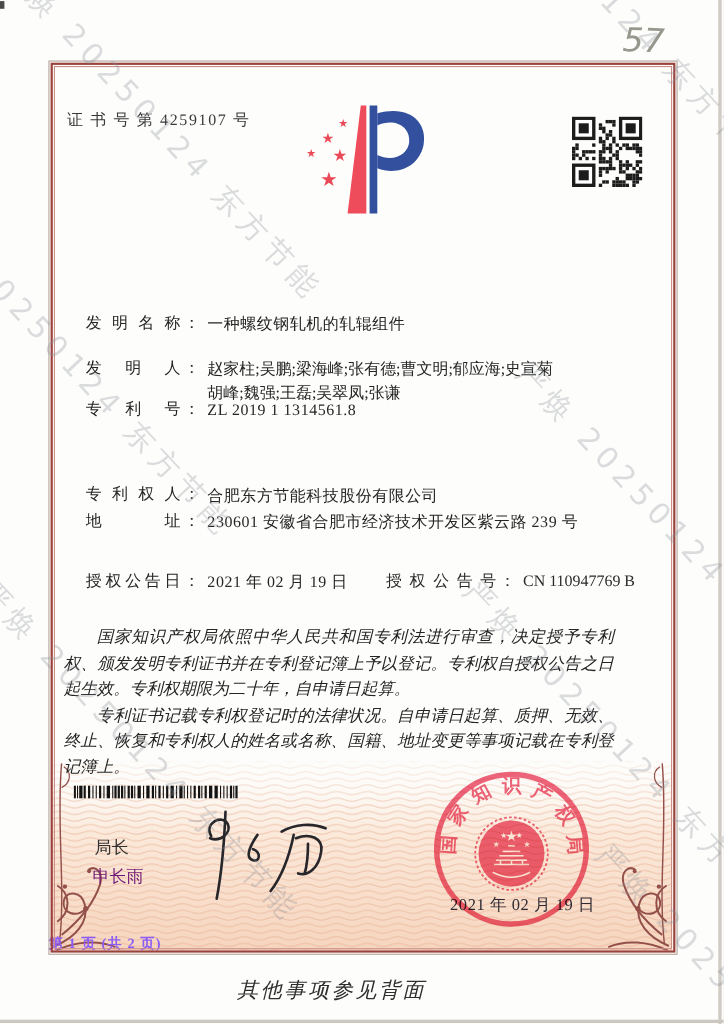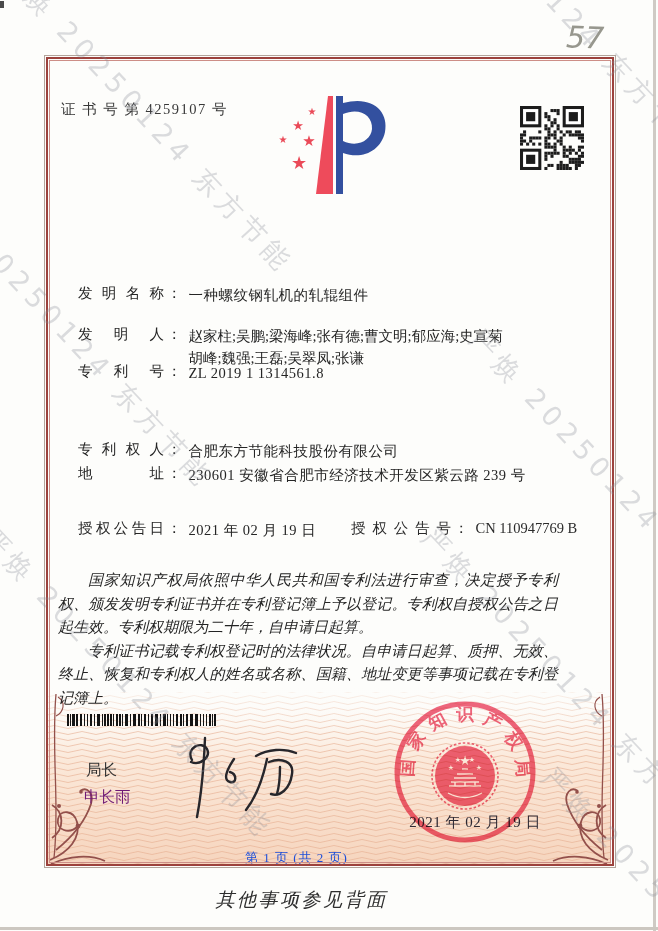--- a/index.html
+++ b/index.html
@@ -45,21 +45,21 @@
 
   .barcode{position:absolute;left:67px;top:714px;z-index:3;}
   .officer-title{position:absolute;left:86px;top:760px;font-size:15.5px;color:#303030;z-index:3;}
   .officer-name{position:absolute;left:84px;top:787px;font-size:15.5px;color:#701a75;z-index:3;}
   .signature{position:absolute;left:172px;top:733px;z-index:3;}
 
   .seal-date{position:absolute;left:402px;top:813px;width:146px;text-align:center;font-size:15px;
     letter-spacing:.5px;color:#2e2933;z-index:3;}
   .seal{position:absolute;left:391px;top:698px;z-index:6;mix-blend-mode:multiply;opacity:.9;}
 
-  .pagenum{position:absolute;left:44px;top:849px;width:505px;text-align:center;font-size:13px;color:#1d4ed8;z-index:4;letter-spacing:1px;}
+  .pagenum{position:absolute;left:44px;top:849px;width:505px;font-size:13px;color:#8b5cf6;z-index:4;letter-spacing:1px;font-weight:bold;}
   .backnote{position:absolute;left:44px;top:887px;width:515px;text-align:center;font-size:19px;
     letter-spacing:2.5px;font-style:italic;color:#2e2e2e;z-index:3;}
 
   .wm{position:absolute;font-family:"DejaVu Sans",sans-serif;font-size:27px;letter-spacing:6px;
     color:rgba(138,144,152,.30);white-space:nowrap;transform:rotate(47deg);transform-origin:left top;
     z-index:7;pointer-events:none;}
 </style>
 </head>
 <body>
 

